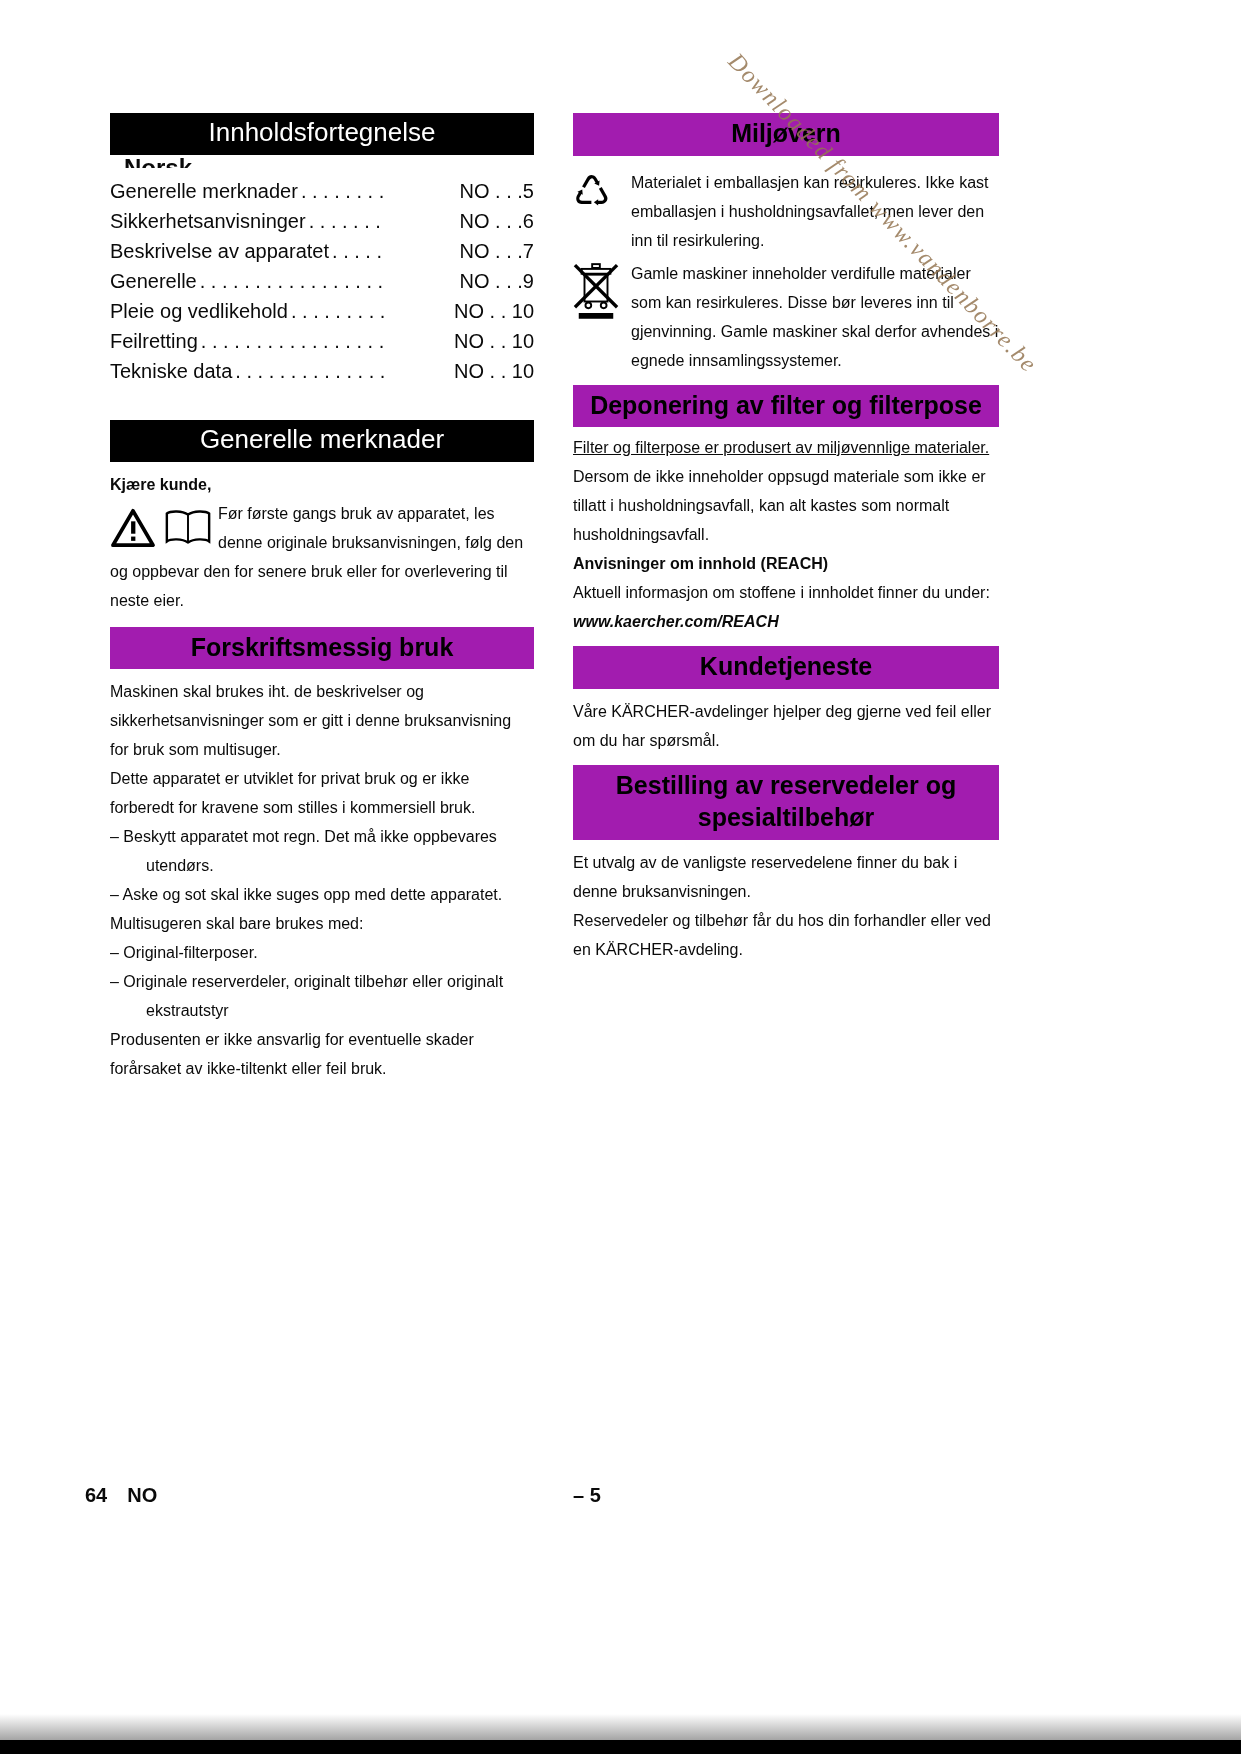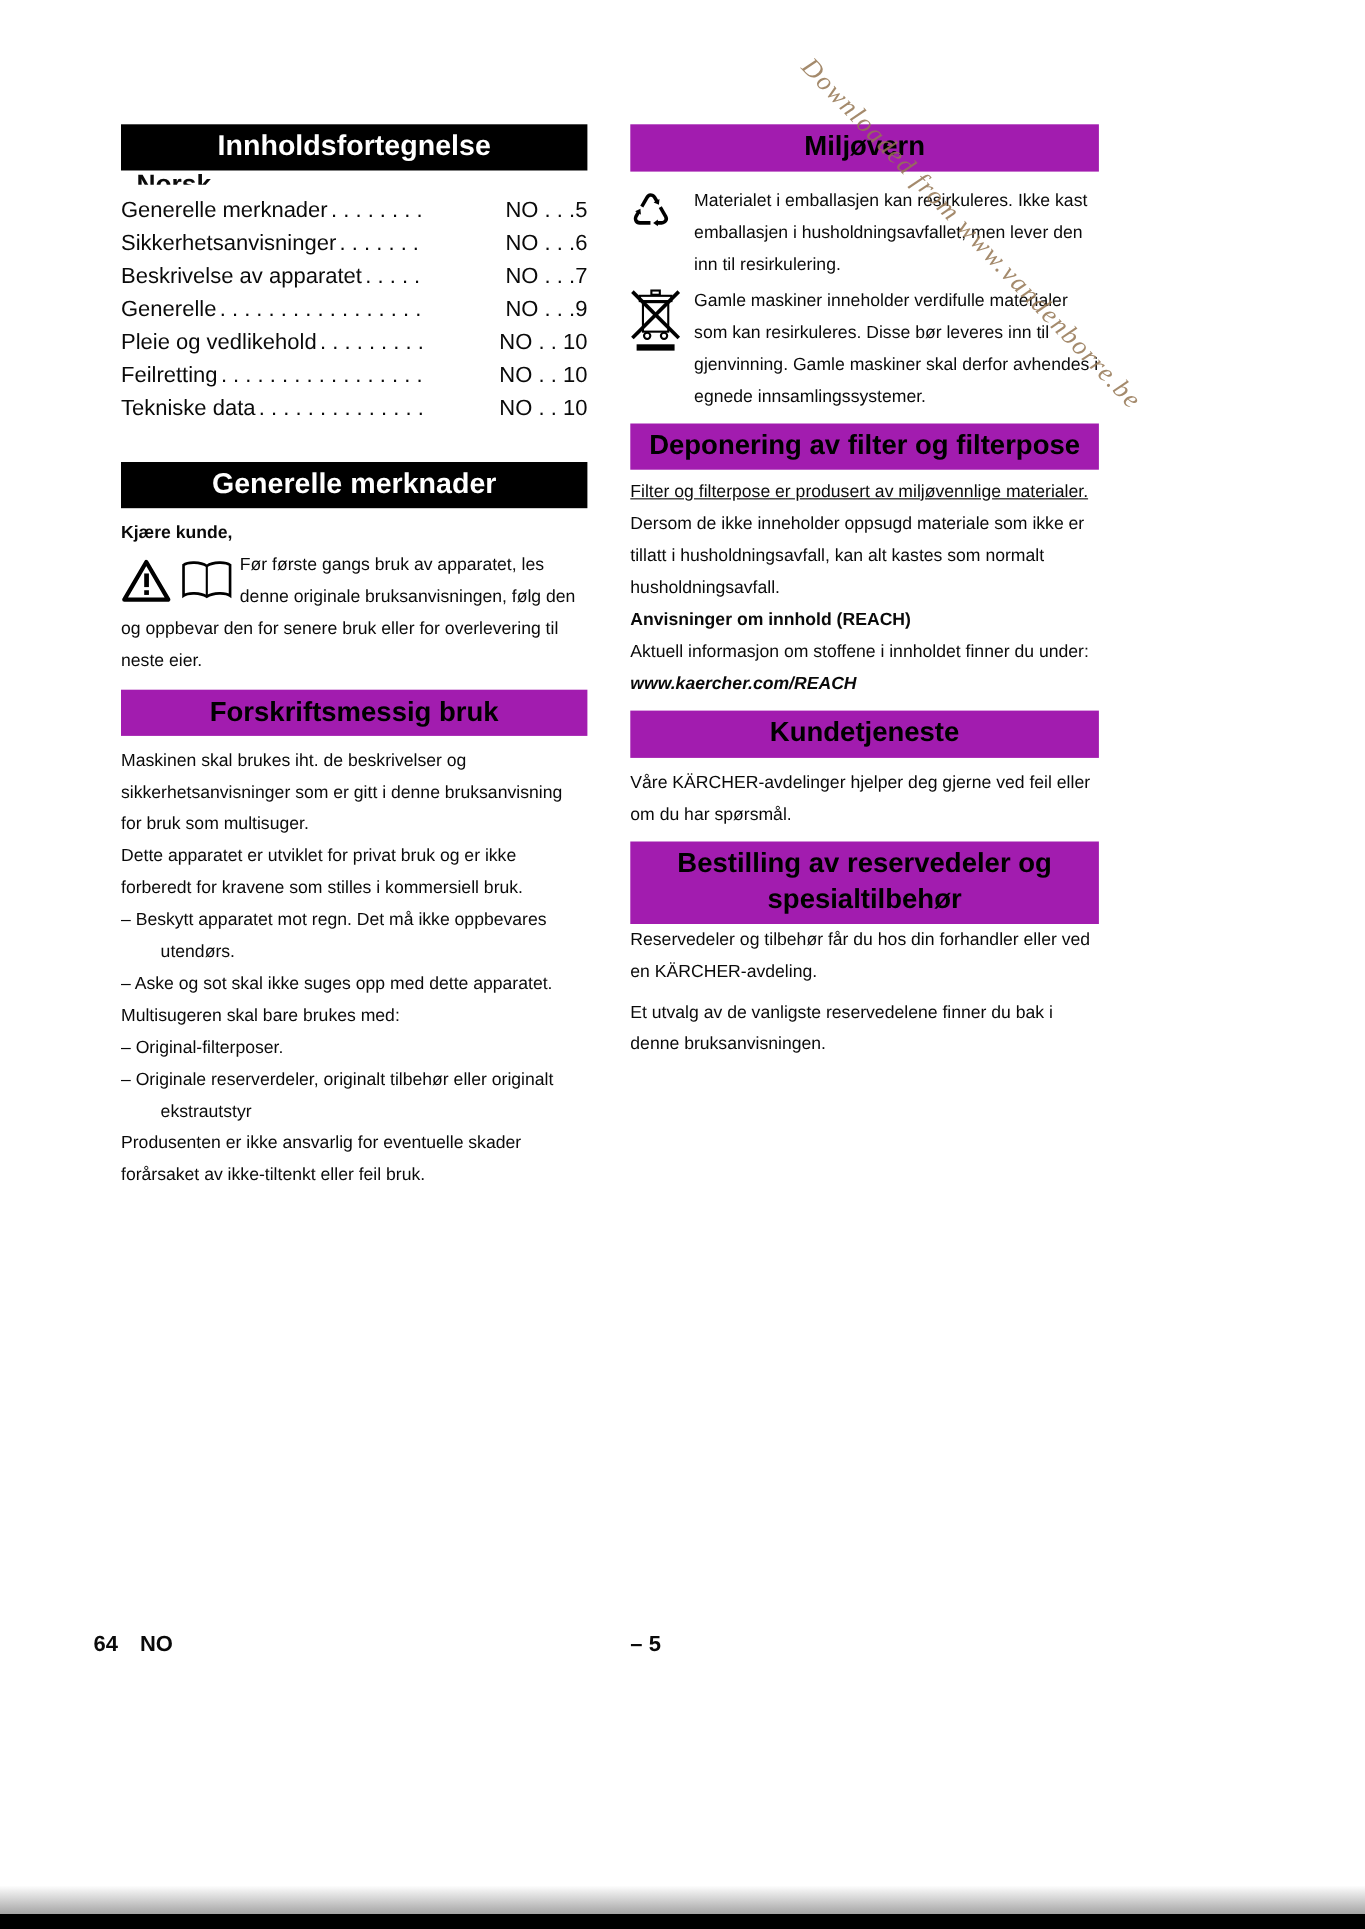--- a/index.html
+++ b/index.html
@@ -15,21 +15,21 @@
     font-family:"Liberation Serif","DejaVu Serif",serif;
     font-style:italic; font-size:24px; letter-spacing:1.5px;
     color:rgba(148,118,82,0.85); white-space:nowrap; z-index:30;
     pointer-events:none;
   }
   .col { position:absolute; top:113px; }
   .col-left  { left:110px; width:424px; }
   .col-right { left:573px; width:426px; }
 
   .hdr-black {
-    background:#000; color:#fff; font-weight:bold; font-size:26px;
+    background:#000; color:#fff; font-weight:normal; font-size:26px;
     text-align:center; padding:5px 4px 7px; line-height:1.15;
   }
   .hdr-gray {
     background:#a21caf; color:#000; font-weight:bold; font-size:25px;
     text-align:center; padding:4px 10px 6px; line-height:1.3;
   }
   .clipped-label { height:13px; overflow:hidden; font-weight:bold; font-size:24px; line-height:26px; padding-left:14px; }
 
   .para { font-size:16px; line-height:29px; }
   .bold { font-weight:bold; }
@@ -179,22 +179,22 @@
     <div class="para bold">Anvisninger om innhold (REACH)</div>
     <div class="para">Aktuell informasjon om stoffene i innholdet finner du under:</div>
     <div class="para bold italic">www.kaercher.com/REACH</div>
 
     <div class="hdr-gray mt10">Kundetjeneste</div>
 
     <div class="para mt8">Våre KÄRCHER-avdelinger hjelper deg gjerne ved feil eller om du har spørsmål.</div>
 
     <div class="hdr-gray mt10">Bestilling av reservedeler og spesialtilbehør</div>
 
+    <div class="para mt8">Et utvalg av de vanligste reservedelene finner du bak i denne bruksanvisningen.</div>
     <div class="para">Reservedeler og tilbehør får du hos din forhandler eller ved en KÄRCHER-avdeling.</div>
-    <div class="para mt8">Et utvalg av de vanligste reservedelene finner du bak i denne bruksanvisningen.</div>
 
   </div>
 
   <div class="footer-left">
     <span>64</span><span class="lang">NO</span>
   </div>
   <div class="footer-center">– 5</div>
 
   <div class="bottom-fade"></div>
   <div class="bottom-edge"></div>

